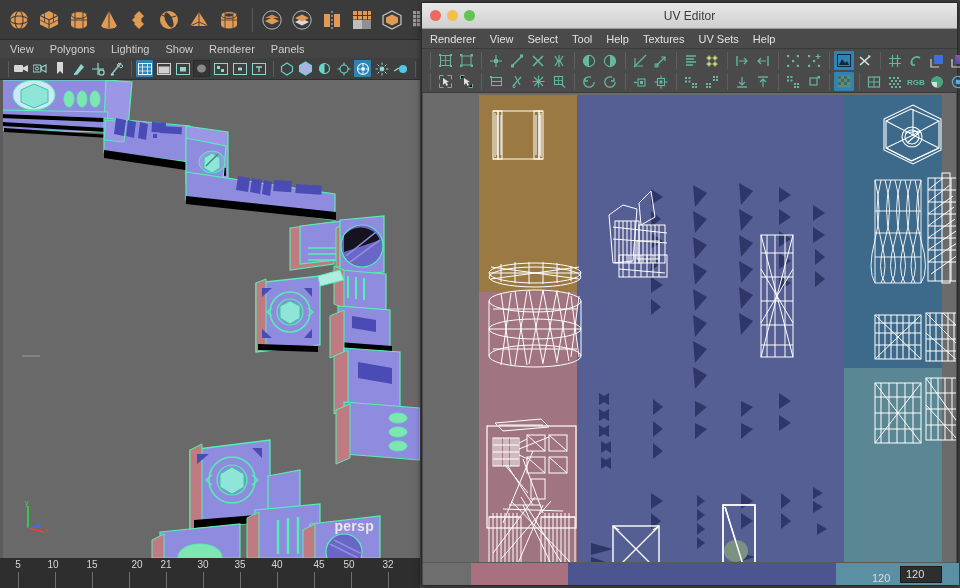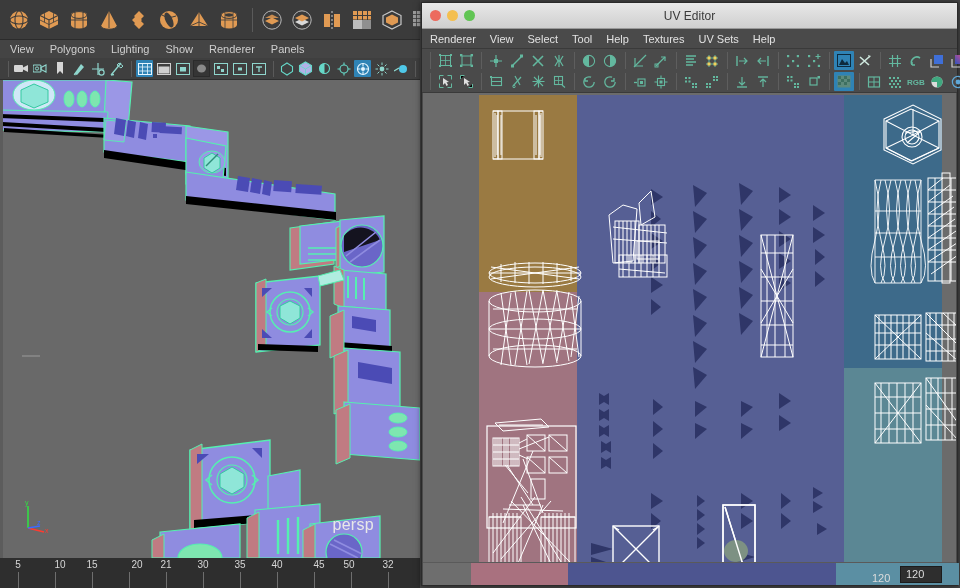--- a/index.html
+++ b/index.html
@@ -46,22 +46,22 @@
   .vpi.wt{color:#d8d8d8;}
   .vpsep{width:1px;height:16px;background:#5a5a5a;margin:0 4px;flex:0 0 auto;}
 
   
   .viewport{
     position:absolute;left:0;top:80px;width:420px;height:478px;
     background:#696969;overflow:hidden;
   }
   .vp-left-edge{position:absolute;left:0;top:0;width:3px;height:100%;background:#5c5c5c;}
   .persp-label{
-    position:absolute;right:46px;bottom:24px;color:#e8e8e8;font-size:16px;
-    font-weight:normal;letter-spacing:.3px;
+    position:absolute;right:46px;bottom:24px;color:#e8e8e8;font-size:14px;
+    font-weight:bold;letter-spacing:.3px;
   }
   .axis-gizmo{position:absolute;left:18px;bottom:24px;width:34px;height:34px;}
 
   
   .timebar{
     position:absolute;left:0;top:558px;width:420px;height:30px;background:#2e2e2e;
   }
   .timebar .ticks{position:absolute;left:0;top:0;width:100%;height:30px;}
   .timebar .tk{position:absolute;top:14px;width:1px;height:16px;background:#6e6e6e;}
   .timebar .tlab{position:absolute;top:1px;color:#d6d6d6;font-size:10px;transform:translateX(-50%);}
@@ -540,21 +540,21 @@
       </svg>
     </div>
     <div class="persp-label">persp</div>
   </div>
 
   <div class="timebar">
     <div class="ticks">
       <div class="tk" style="left:18px"></div>
         <div class="tlab" style="left:18px">5</div>
       <div class="tk" style="left:55px"></div>
-        <div class="tlab" style="left:60px">10</div>
+        <div class="tlab" style="left:53px">10</div>
       <div class="tk" style="left:92px"></div>
         <div class="tlab" style="left:92px">15</div>
       <div class="tk" style="left:129px"></div>
         <div class="tlab" style="left:137px">20</div>
       <div class="tk" style="left:166px"></div>
         <div class="tlab" style="left:166px">21</div>
       <div class="tk" style="left:203px"></div>
         <div class="tlab" style="left:203px">30</div>
       <div class="tk" style="left:240px"></div>
         <div class="tlab" style="left:240px">35</div>

